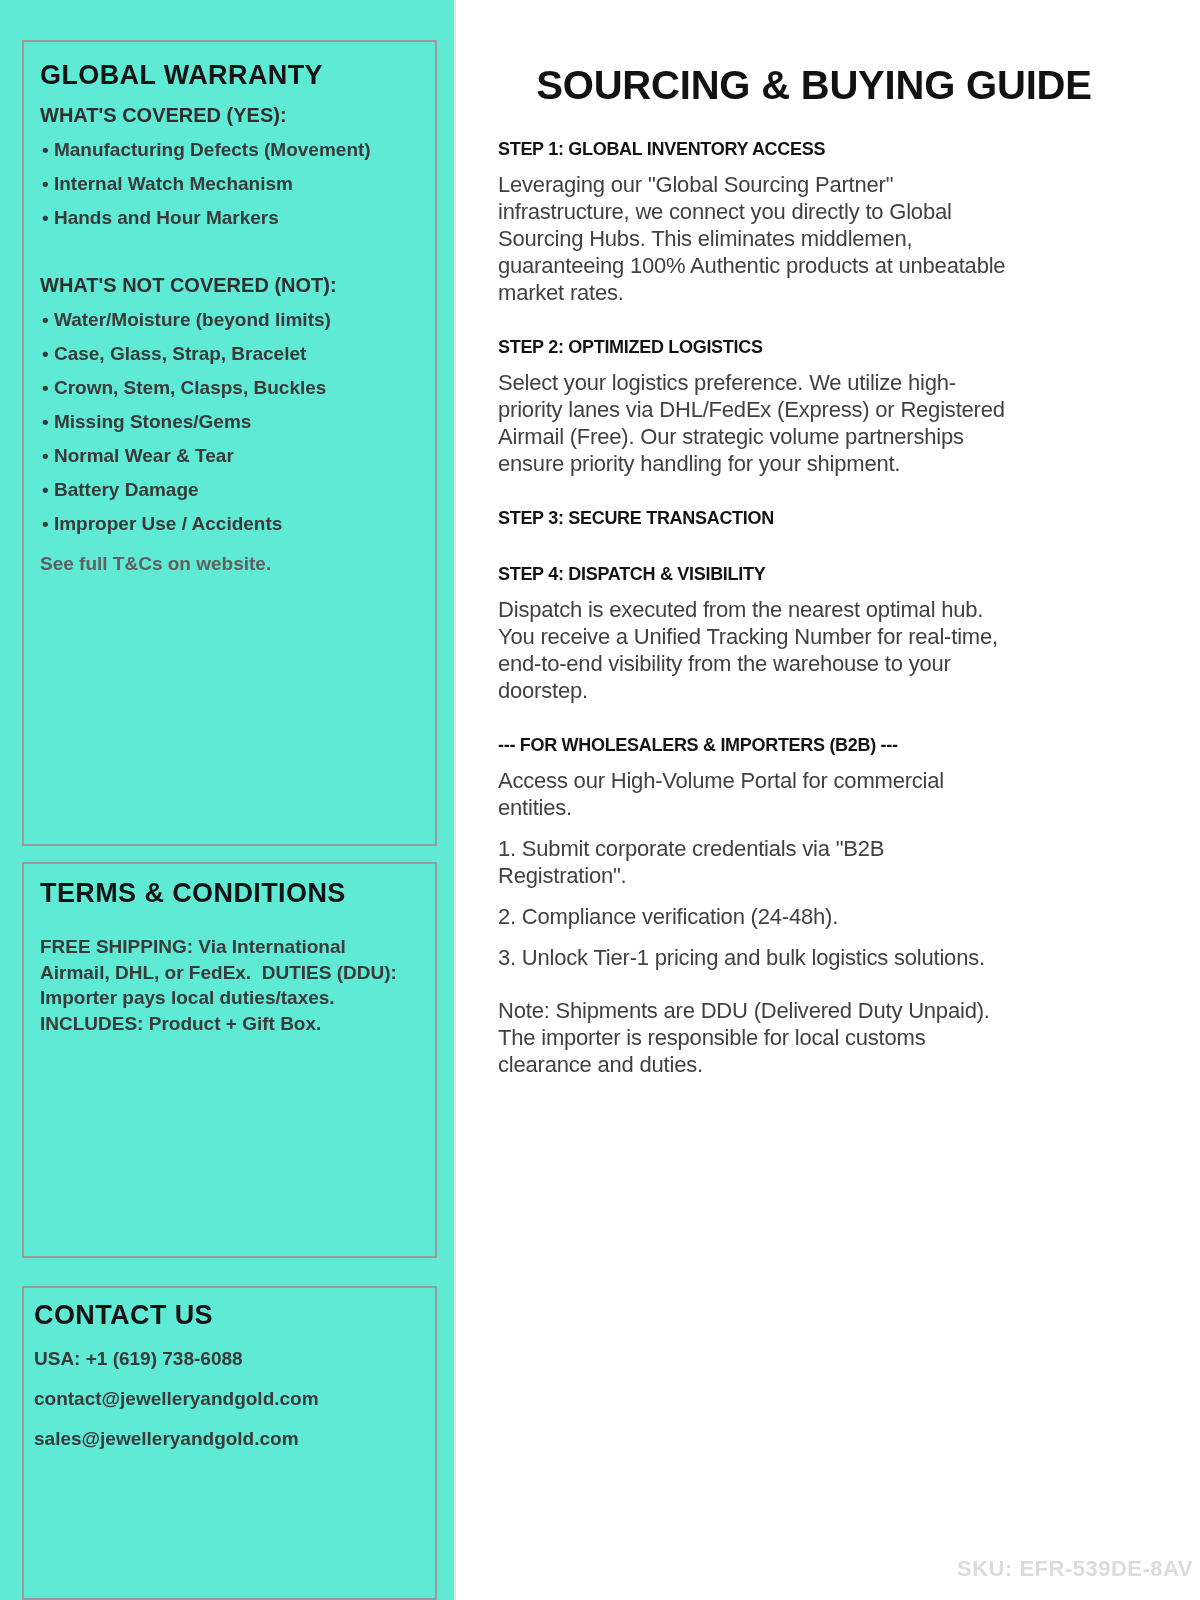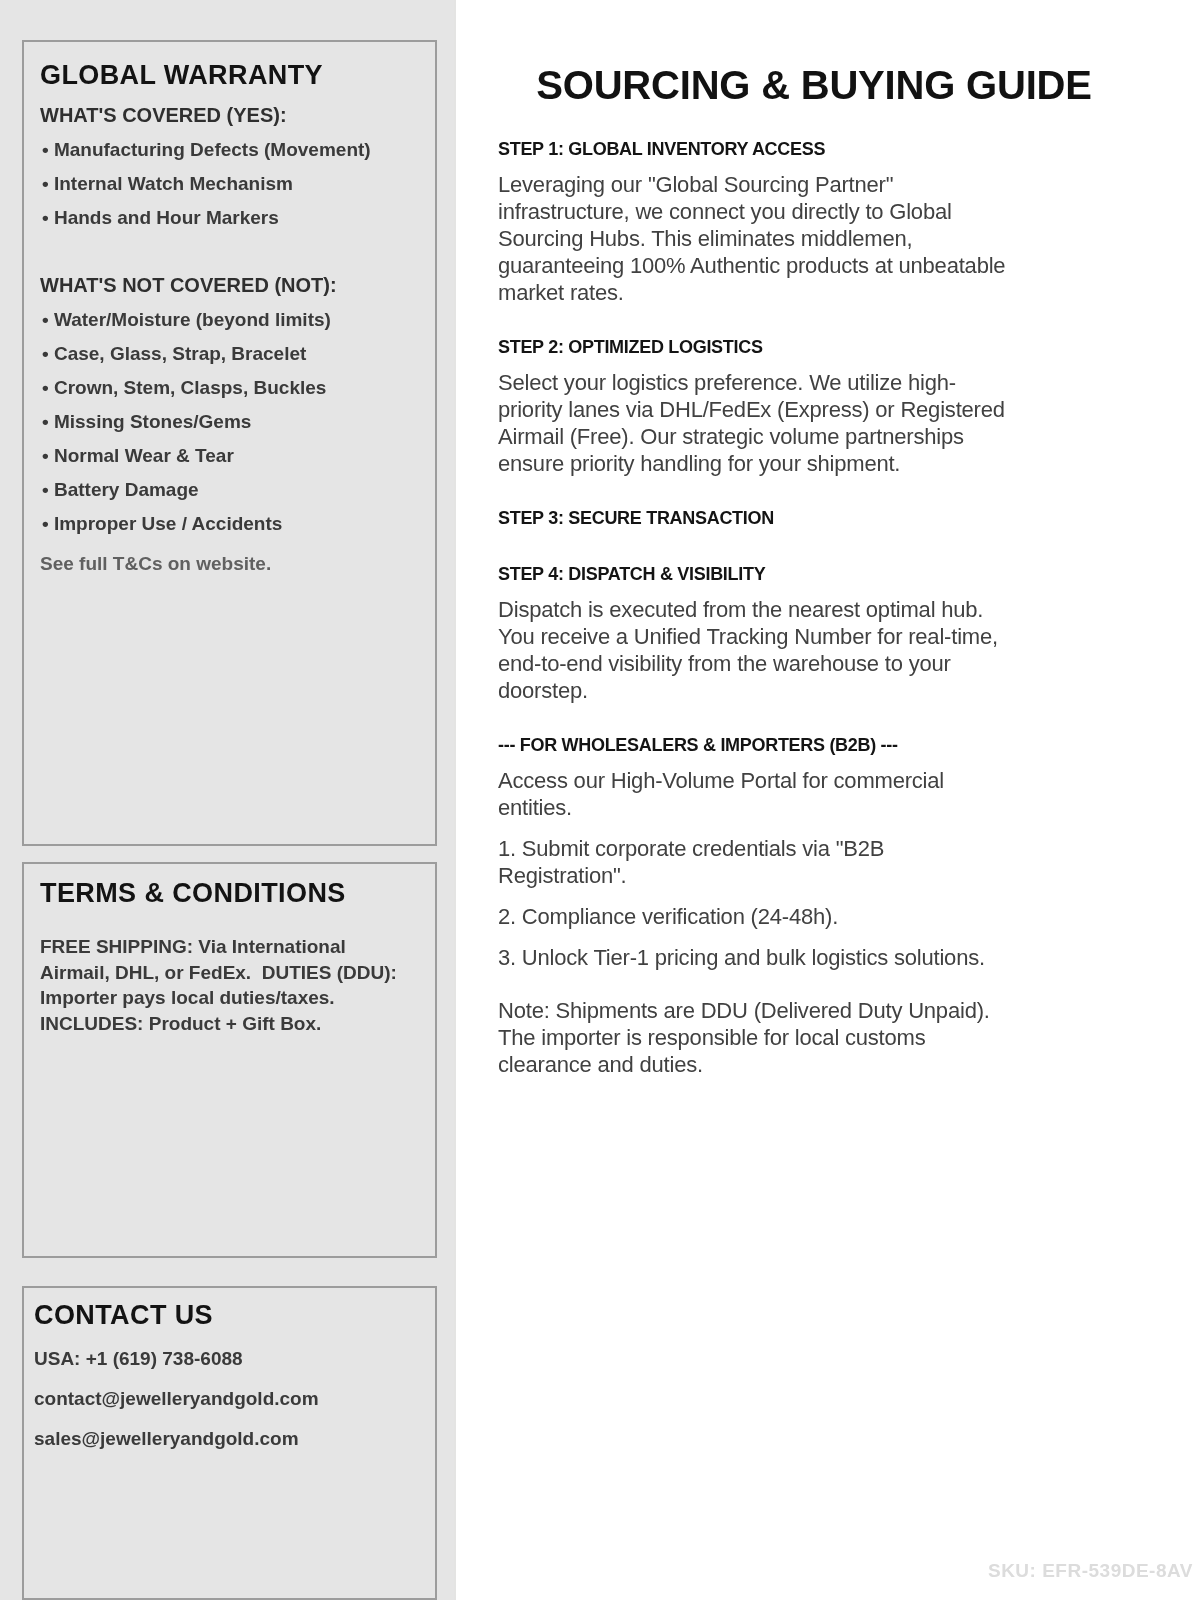--- a/index.html
+++ b/index.html
@@ -7,21 +7,21 @@
   body {
     position:relative;
     background:#ffffff;
     font-family:"Liberation Sans","DejaVu Sans",sans-serif;
     color:#1a1a1a;
     overflow:hidden;
   }
   .sidebar {
     position:absolute; left:0; top:0;
     width:456px; height:1600px;
-    background:#e5e5e5;
+    background:#5eead4;
     border-right:2px solid #e4e4e3;
   }
   .panel {
     position:absolute; left:22px; width:415px;
     border:2px solid #9c9c9c;
     padding:18px 16px;
   }
   .panel-warranty { top:40px;  height:806px; }
   .panel-terms    { top:862px; height:396px; padding-top:14px; }
   .panel-contact  { top:1286px;height:314px; padding-top:12px;padding-left:10px; }
@@ -65,21 +65,21 @@
   }
   .para {
     margin-top:7px; max-width:508px;
     font-size:22px; color:#414141; line-height:27px;
     letter-spacing:-0.2px;
   }
   .b2b-step { margin-top:14px; }
   .b2b-note { margin-top:26px; }
   .sku {
     position:absolute; right:7px; bottom:18px;
-    font-size:19px; font-weight:bold; color:#dcdcdc;
+    font-size:22px; font-weight:bold; color:#dcdcdc;
     letter-spacing:0.5px;
     margin-top:28px;
   }
 </style>
 </head>
 <body>
 
 <div class="sidebar">
 
   <div class="panel panel-warranty">

